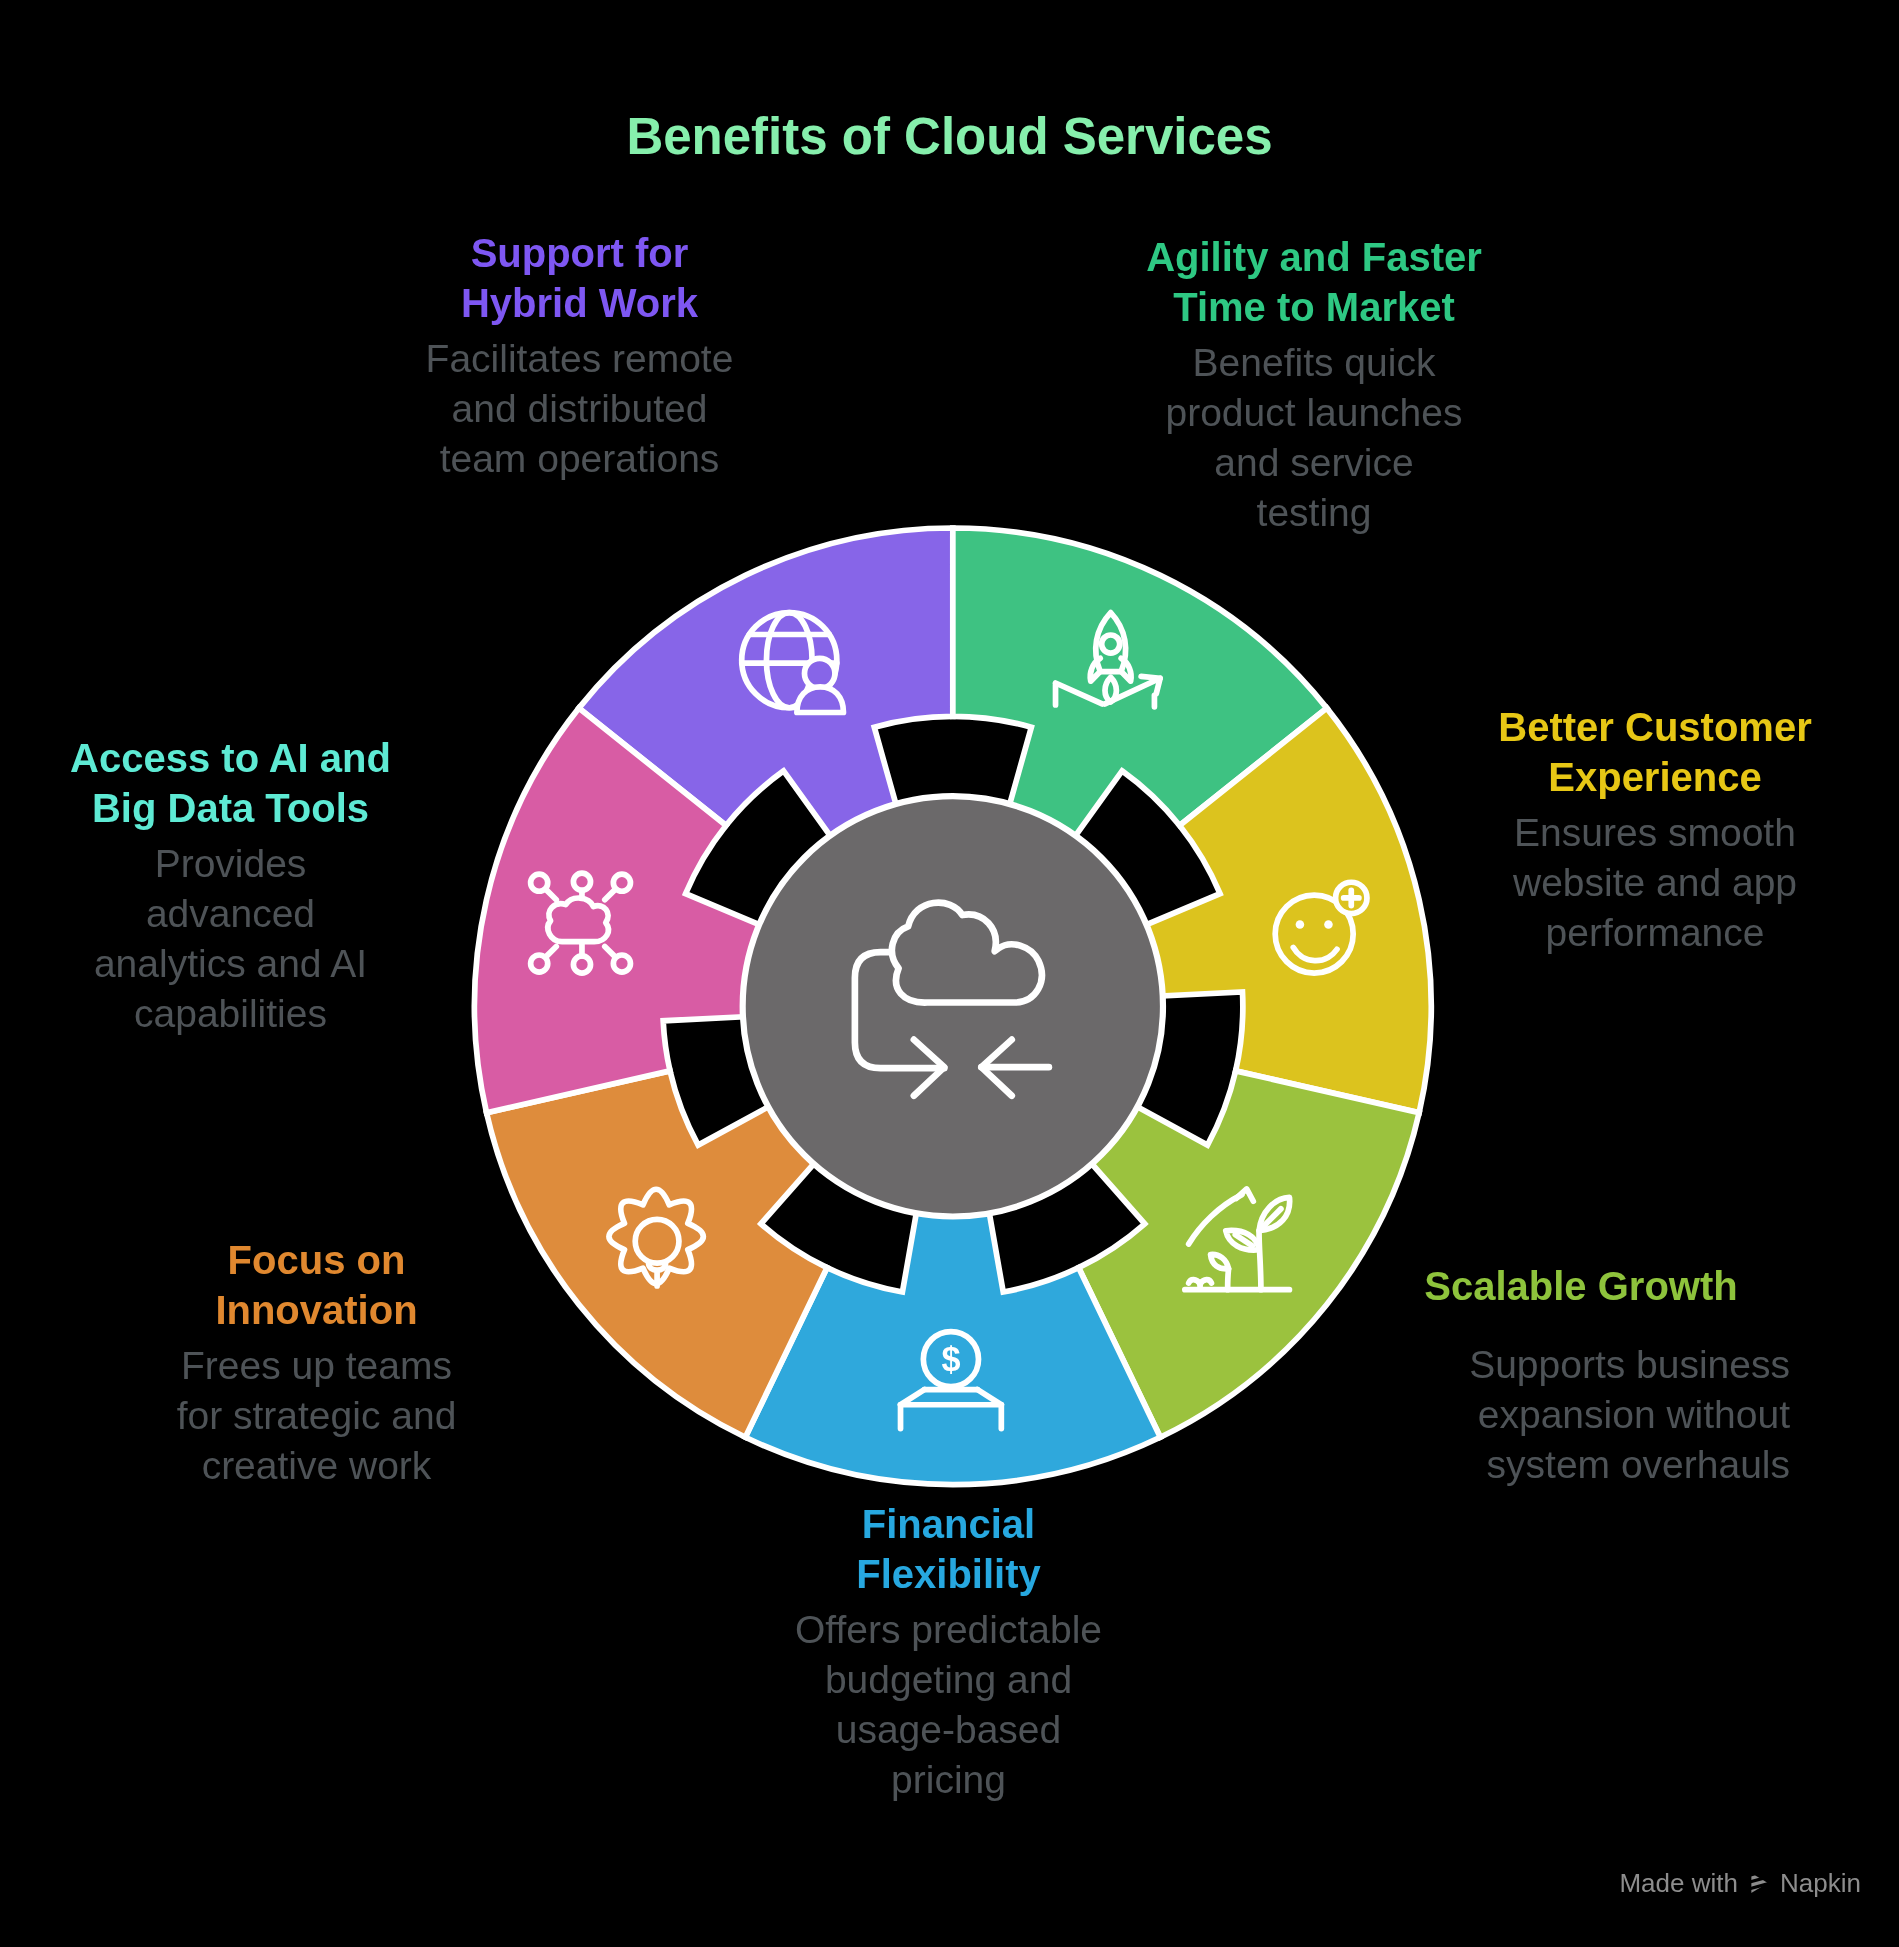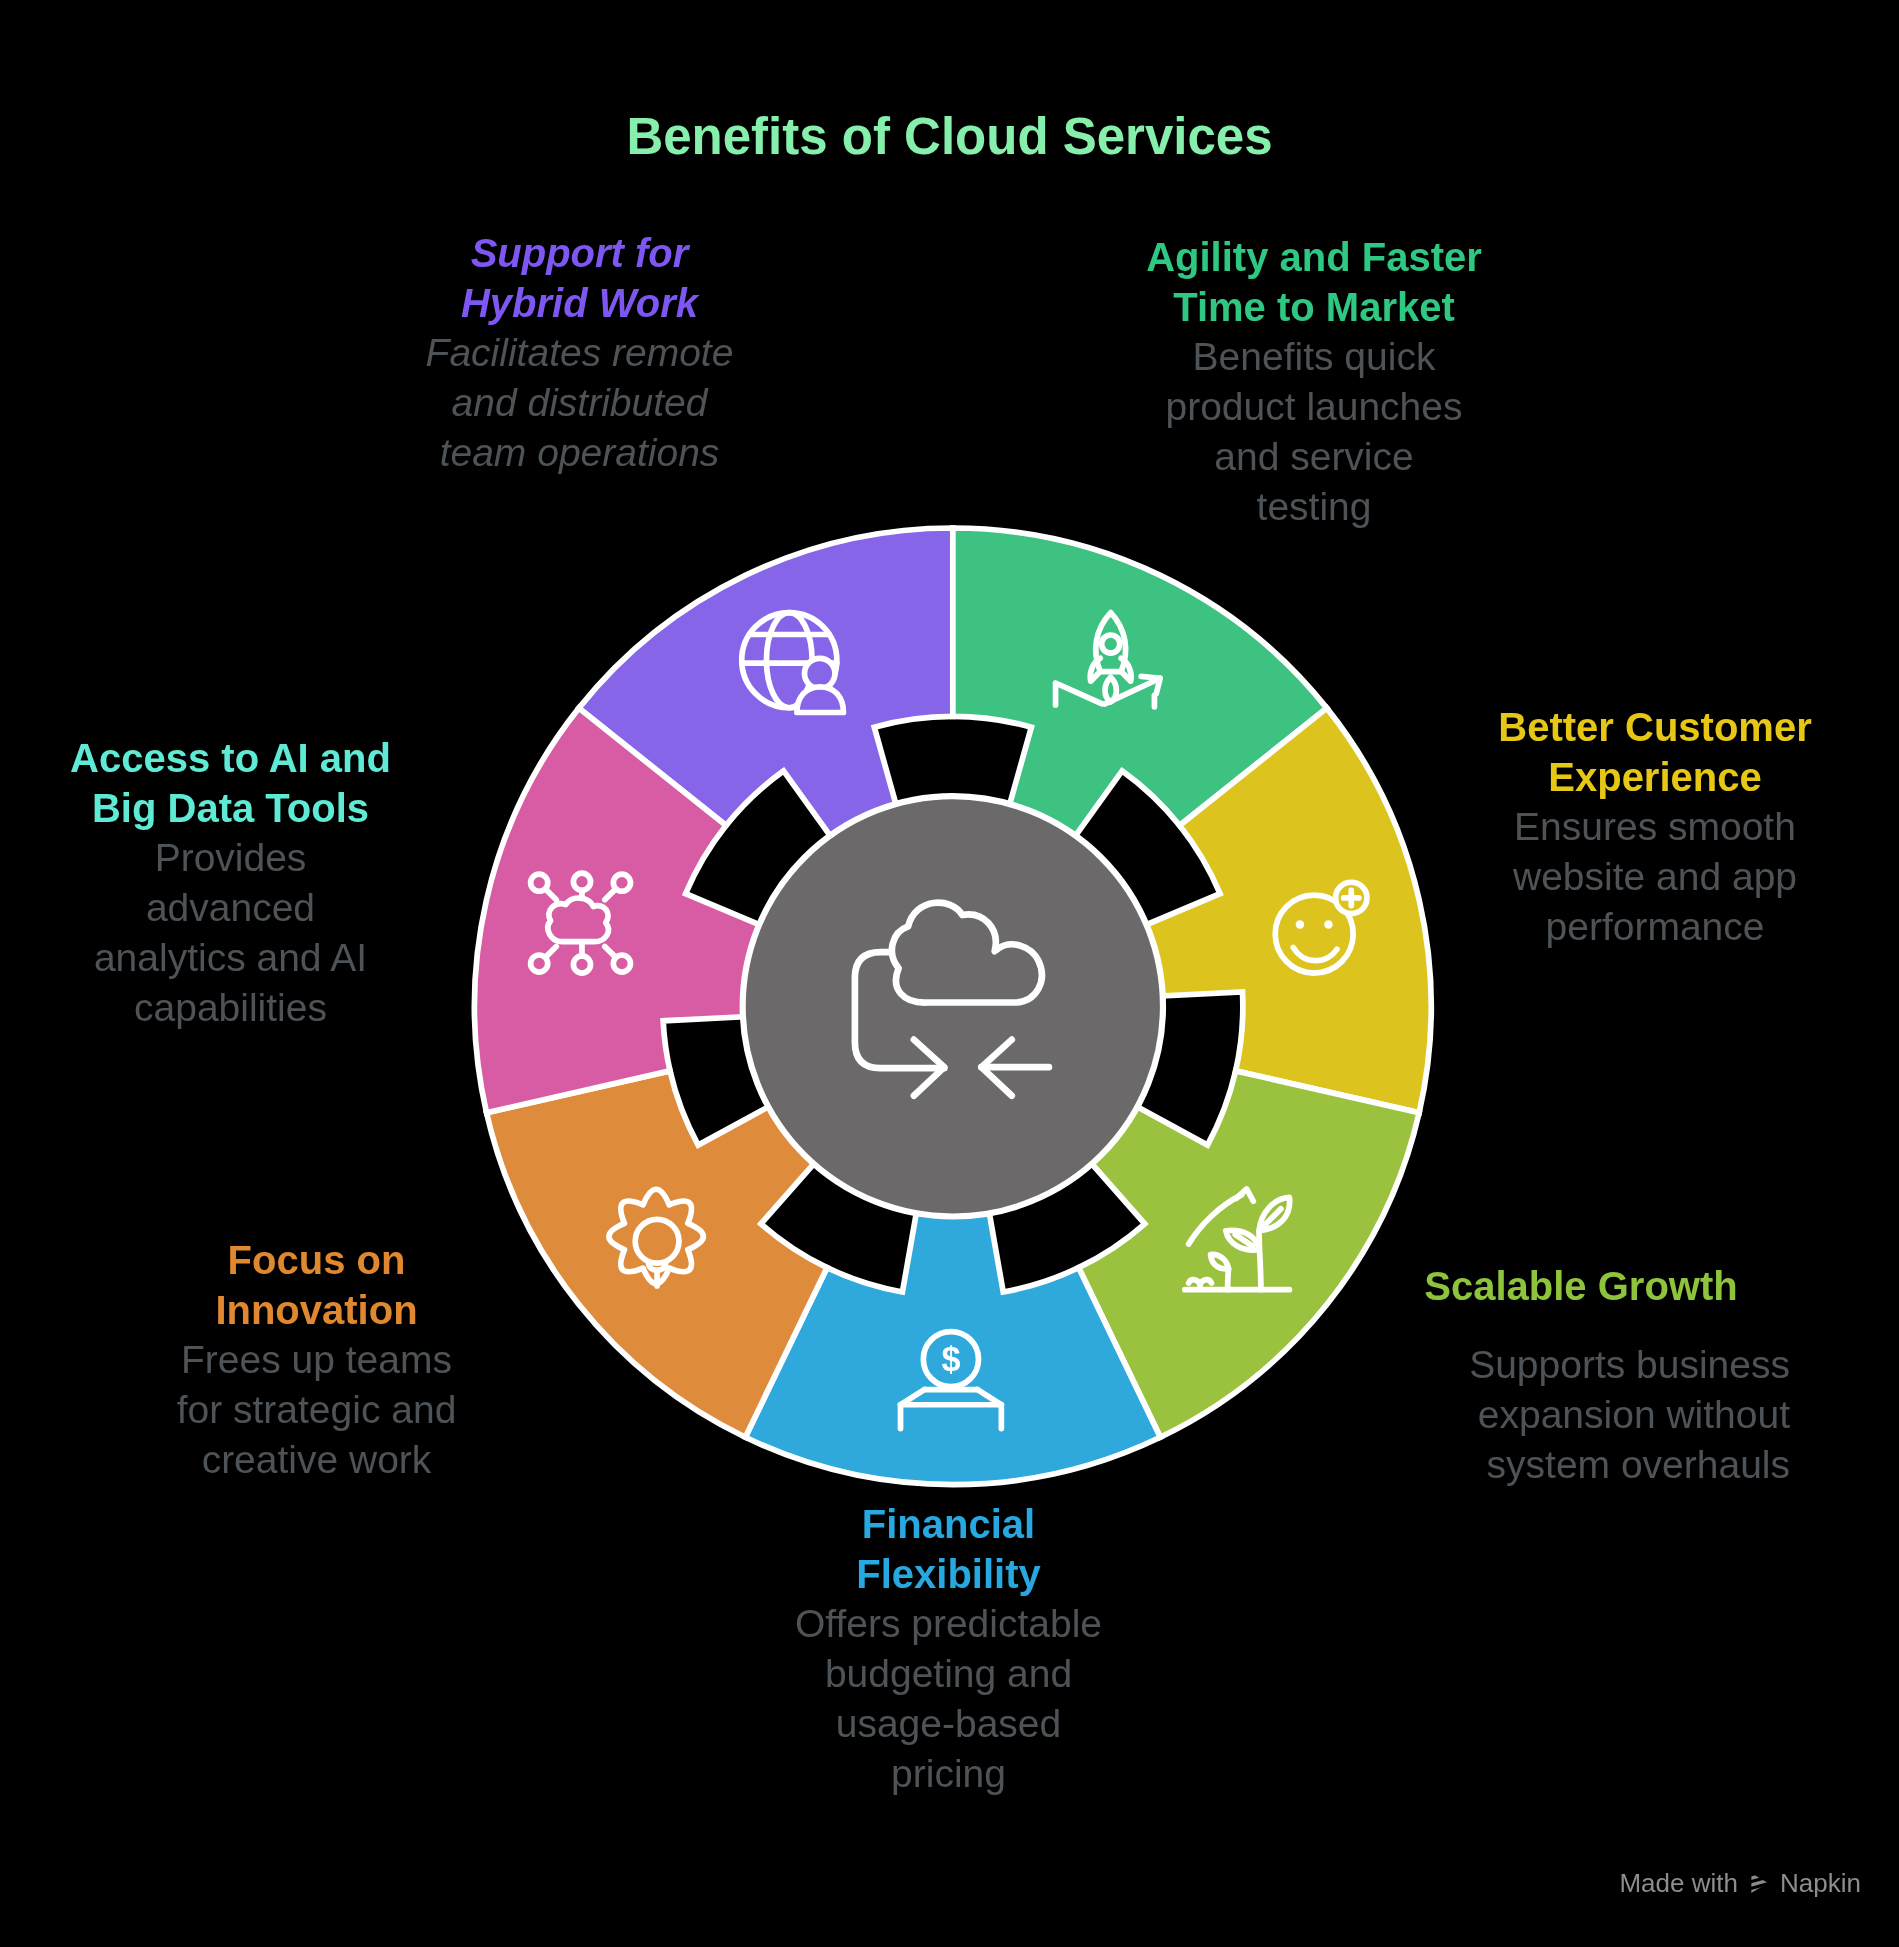--- a/index.html
+++ b/index.html
@@ -13,21 +13,21 @@
   }
   svg.wheel { position:absolute; left:0; top:0; }
   .seg  { stroke:#ffffff; stroke-width:6; }
   .hub  { stroke:#ffffff; stroke-width:6.5; }
   .icon { fill:none; stroke:#ffffff; stroke-width:6; stroke-linecap:round; stroke-linejoin:round; }
   .icon-center { fill:none; stroke:#ffffff; stroke-width:7; stroke-linecap:round; stroke-linejoin:round; }
   .dot  { fill:#ffffff; stroke:none; }
   .coin-text { font-family:"Liberation Sans", sans-serif; font-size:36px; font-weight:700; fill:#ffffff; stroke:none; text-anchor:middle; }
   .label { position:absolute; text-align:center; }
   .label .head { font-size:40px; font-weight:700; line-height:50px; white-space:pre-line; }
-  .label .desc { font-size:39px; font-weight:400; line-height:50px; white-space:pre-line; margin-top:0; }
+  .label .desc { font-size:39px; font-weight:400; line-height:50px; white-space:pre-line; margin-top:6px; }
   .label.scalable .desc { margin-top:28.5px;text-align:right; }
   .watermark { position:absolute; top:1868px; right:38px; display:flex; align-items:center; gap:8.6px;
                font-size:26px; font-weight:400; }
   .watermark svg { display:block; }
 </style>
 </head>
 <body>
 
 <div class="stage">
 
@@ -129,21 +129,21 @@
 
     <g class="icon-center">
       <path d="M 945 1001 L 926 1001 Q 899 1001 899 1028 L 899 1096 Q 899 1123 926 1123 L 993 1123"></path>
       <path d="M 975 1054 L 1066 1054 C 1090 1054 1102 1031 1092 1010 C 1084 994 1063 988 1050 997 L 1046 1000 C 1052 976 1034 958 1012 962 C 1000 942 962 944 955 974 C 938 980 932 1002 945 1018 C 936 1040 950 1055 975 1054 Z" fill="#6b696a"></path>
       <path d="M 961 1093 L 993 1122 L 961 1152"></path>
       <path d="M 1103 1122 L 1032 1122"></path>
       <path d="M 1064 1093 L 1032 1122 L 1064 1152"></path>
     </g>
   </svg>
 
-  <div class="label" style="left:380px; top:228px; width:399px;font-style:italic;">
+  <div class="label" style="left:380px; top:228px; width:399px;">
     <div class="head" style="color: rgb(126, 87, 242);">Support for
 Hybrid Work</div>
     <div class="desc" style="color: rgb(78, 83, 87);">Facilitates remote
 and distributed
 team operations</div>
   </div>
 
   <div class="label" style="left:1124px; top:232px; width:380px;">
     <div class="head" style="color: rgb(46, 200, 131);">Agility and Faster
 Time to Market</div>

